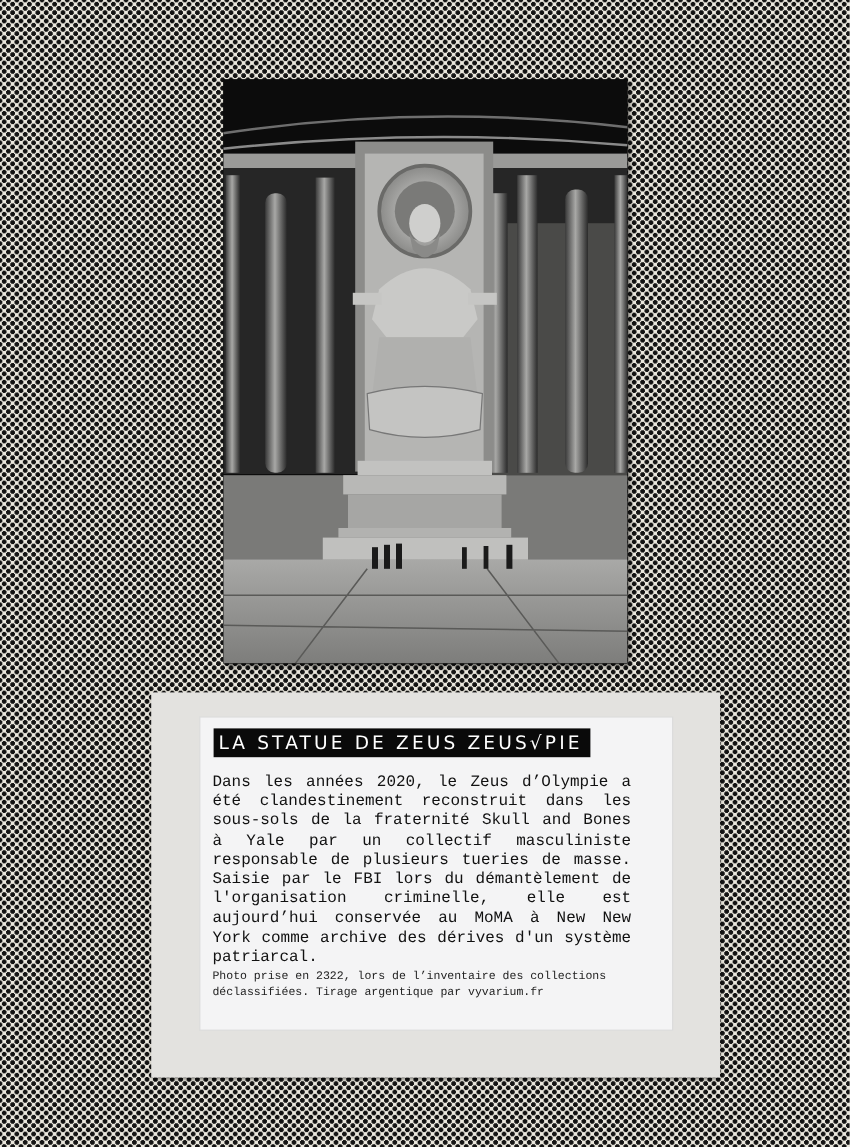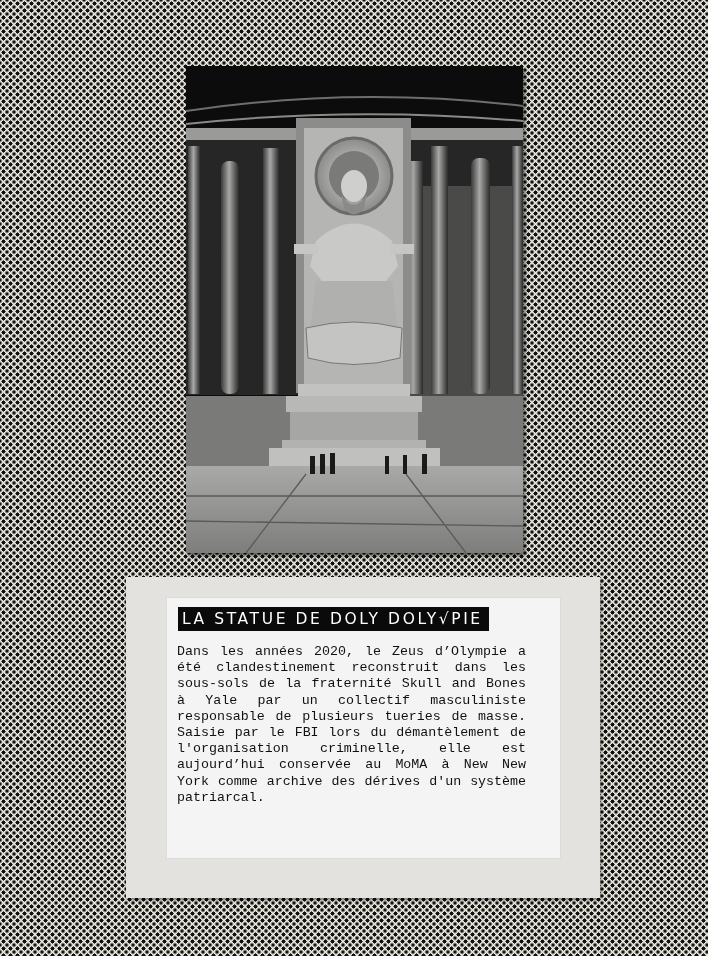--- a/index.html
+++ b/index.html
@@ -94,16 +94,17 @@
       <rect x="144" y="387" width="5" height="21"></rect>
         <rect x="199" y="390" width="4" height="18"></rect>
       <rect x="217" y="389" width="4" height="19"></rect>
         <rect x="236" y="388" width="5" height="20"></rect>
     </g>
   </svg>
 </div>
 
 <div class="card">
   <div class="label">
-    <div class="title">LA STATUE DE DOLY DOLY√PIE</div>
+    <div class="title">LA STATUE DE ZEUS ZEUS√PIE</div>
     <p class="body">Dans les années 2020, le Zeus d’Olympie a été clandestinement reconstruit dans les sous-sols de la fraternité Skull and Bones à Yale par un collectif masculiniste responsable de plusieurs tueries de masse. Saisie par le FBI lors du démantèlement de l'organisation criminelle, elle est aujourd’hui conservée au MoMA à New New York comme archive des dérives d'un système patriarcal.</p>
+    <p class="credit">Photo prise en 2322, lors de l’inventaire des collections déclassifiées. Tirage argentique par vyvarium.fr</p>
   </div>
 </div>
 
 </body></html>

